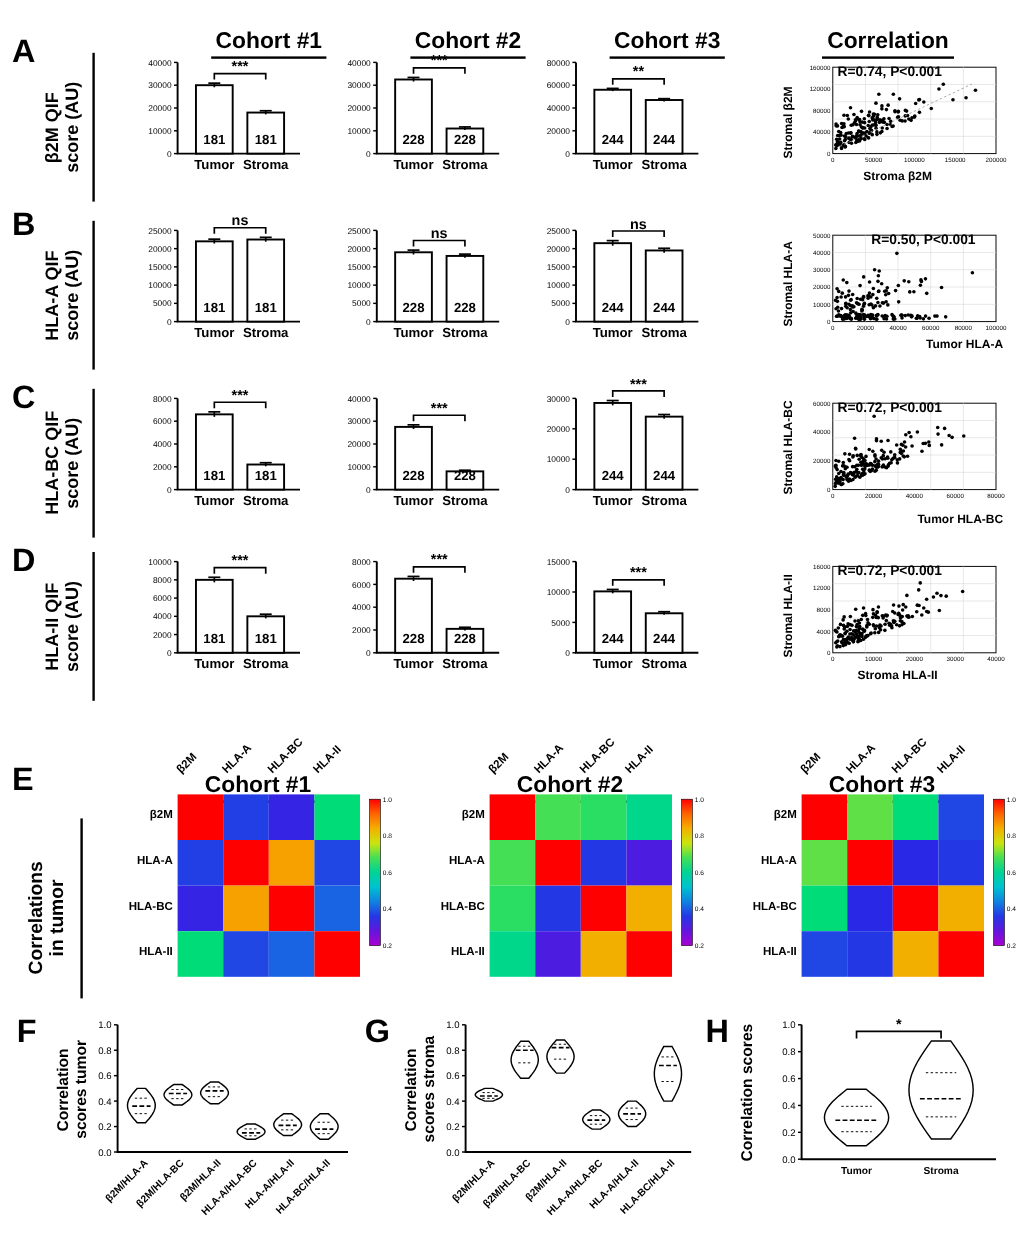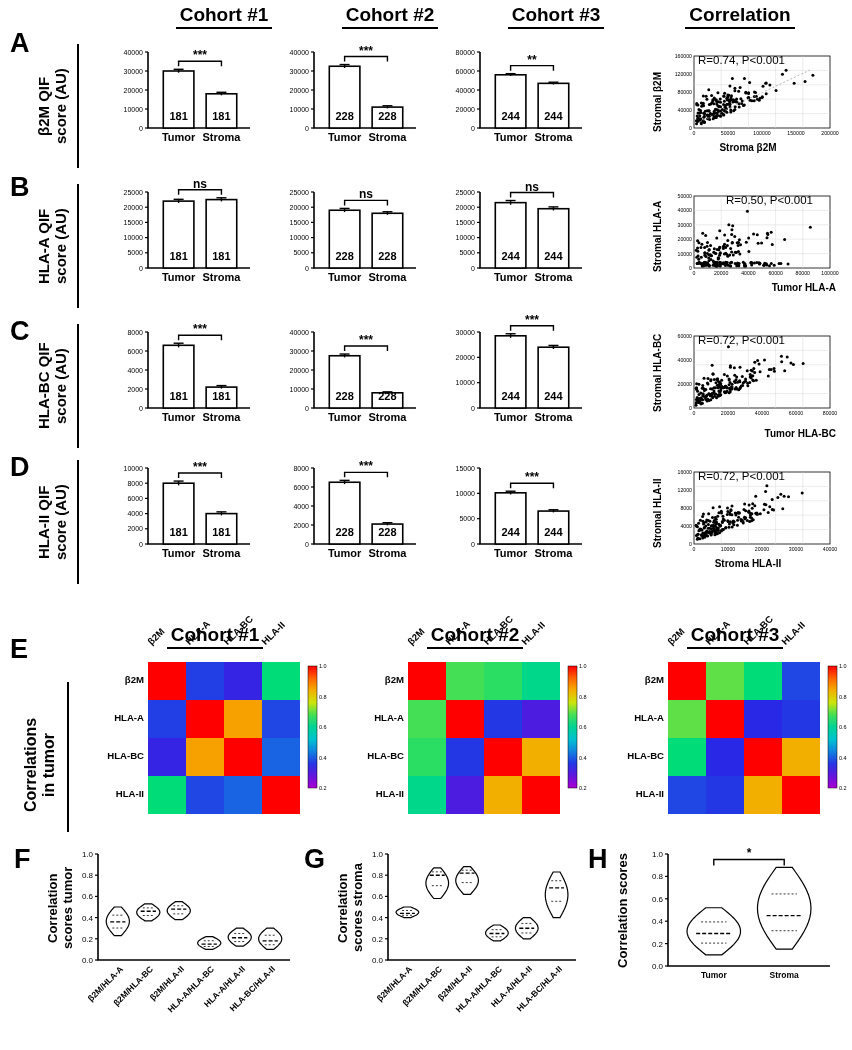--- a/index.html
+++ b/index.html
@@ -1,30 +1,30 @@
 <!DOCTYPE html>
 <html><head>
 <meta charset="utf-8">
 <style>
   html,body{margin:0;padding:0;}
   body{width:852px;height:1050px;background:#ffffff;font-family:"Liberation Sans",sans-serif;color:#000;overflow:hidden;}
   #root{position:relative;width:852px;height:1050px;}
   .abs{position:absolute;}
   .panel-letter{font-size:27px;font-weight:bold;font-family:"Liberation Sans",sans-serif;}
   .col-title{font-size:19px;font-weight:bold;text-align:center;}
-  .col-title .ul{border-bottom:2px solid #000;padding:0 4px 1px 4px;display:inline-block;}
+  .col-title .ul{border-bottom:2px solid #000;padding:0 4px 1px 4px;display:inline-block;margin-top:20px;}
   .rowlabel{font-size:15px;font-weight:bold;text-align:center;line-height:1.12;}
   .vert{writing-mode:vertical-rl;transform:rotate(180deg);}
   .tick{font-size:7px;text-anchor:end;}
   .xlab{font-size:11px;font-weight:bold;text-anchor:middle;}
   .nlab{font-size:11px;font-weight:bold;text-anchor:middle;}
   .sig{font-size:12px;font-weight:bold;text-anchor:middle;}
   .scatter-ax{font-size:5.2px;}
   .scatter-title{font-size:10px;font-weight:bold;}
-  .corrtxt{font-size:11.5px;font-weight:normal;}
+  .corrtxt{font-size:11.5px;font-weight:bold;}
   .hm-lab{font-size:9.6px;font-weight:bold;}
   .hm-top{font-size:9.6px;font-weight:bold;}
   .cb-tick{font-size:5.5px;}
   .vio-tick{font-size:8px;text-anchor:end;}
   .vio-x{font-size:8.5px;font-weight:bold;}
   svg{display:block;overflow:visible;}
   .axisline{stroke:#000;stroke-width:1.6;fill:none;}
   .bar{fill:#ffffff;stroke:#000;stroke-width:1.6;}
   .err{stroke:#000;stroke-width:1.4;}
   .brk{stroke:#000;stroke-width:1.4;fill:none;}

